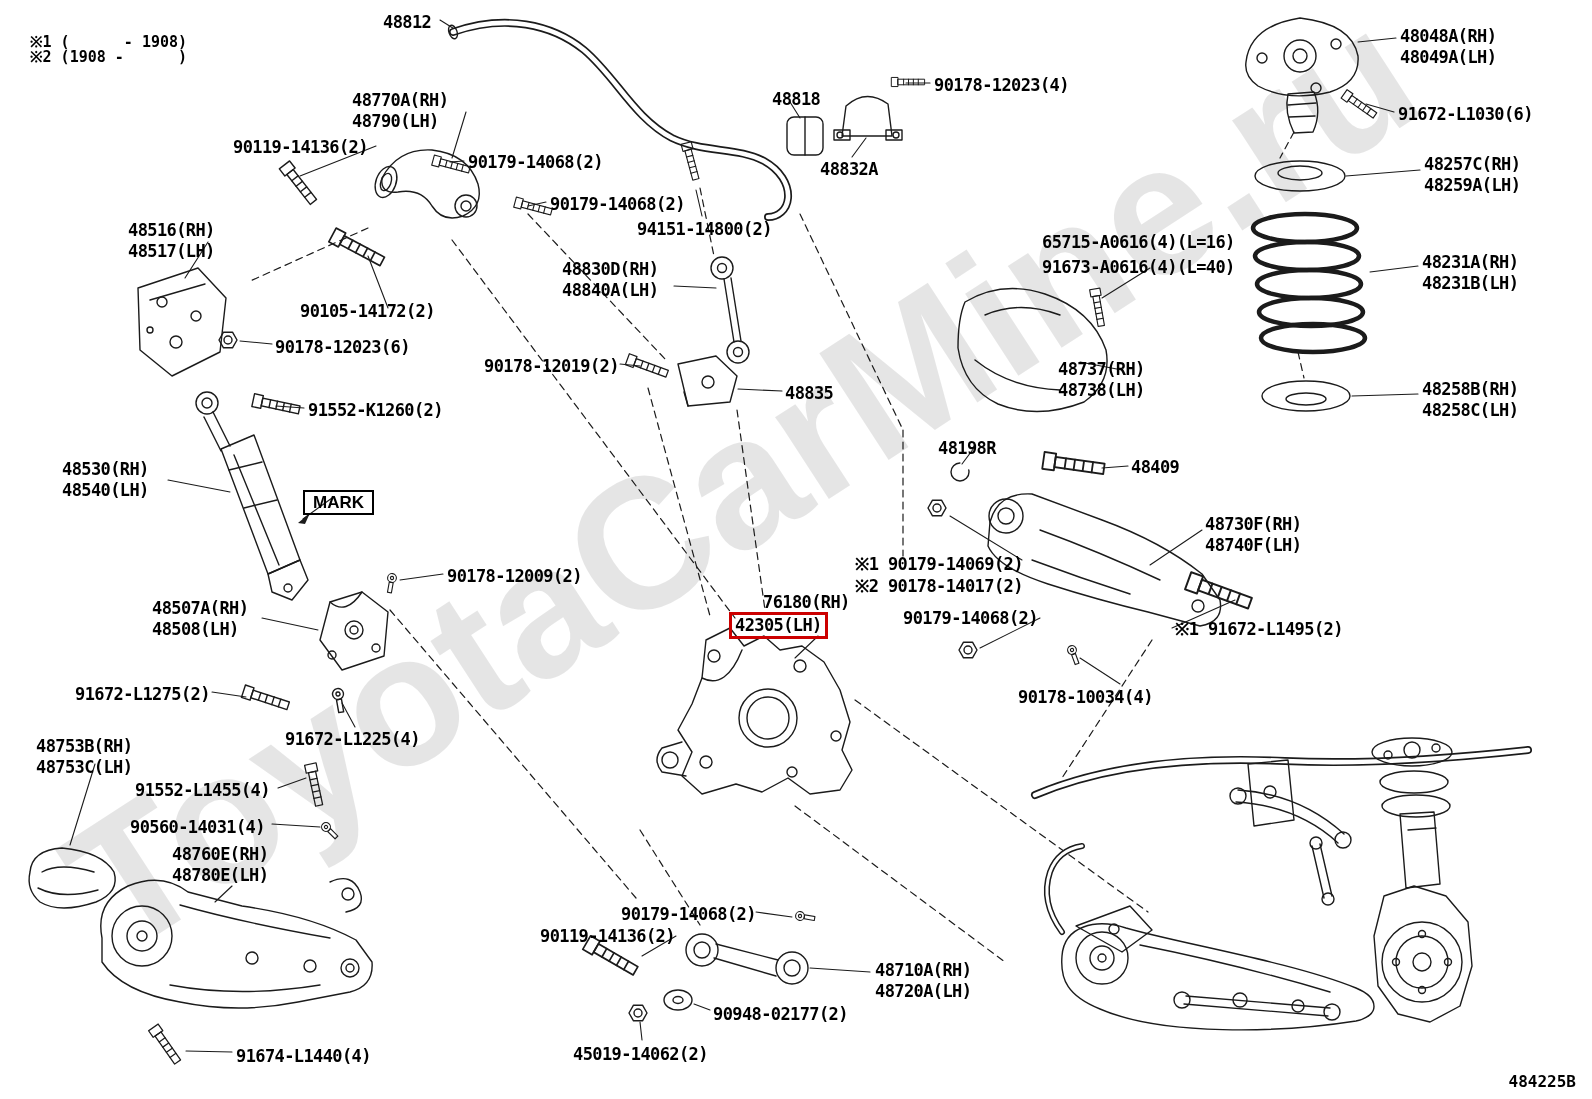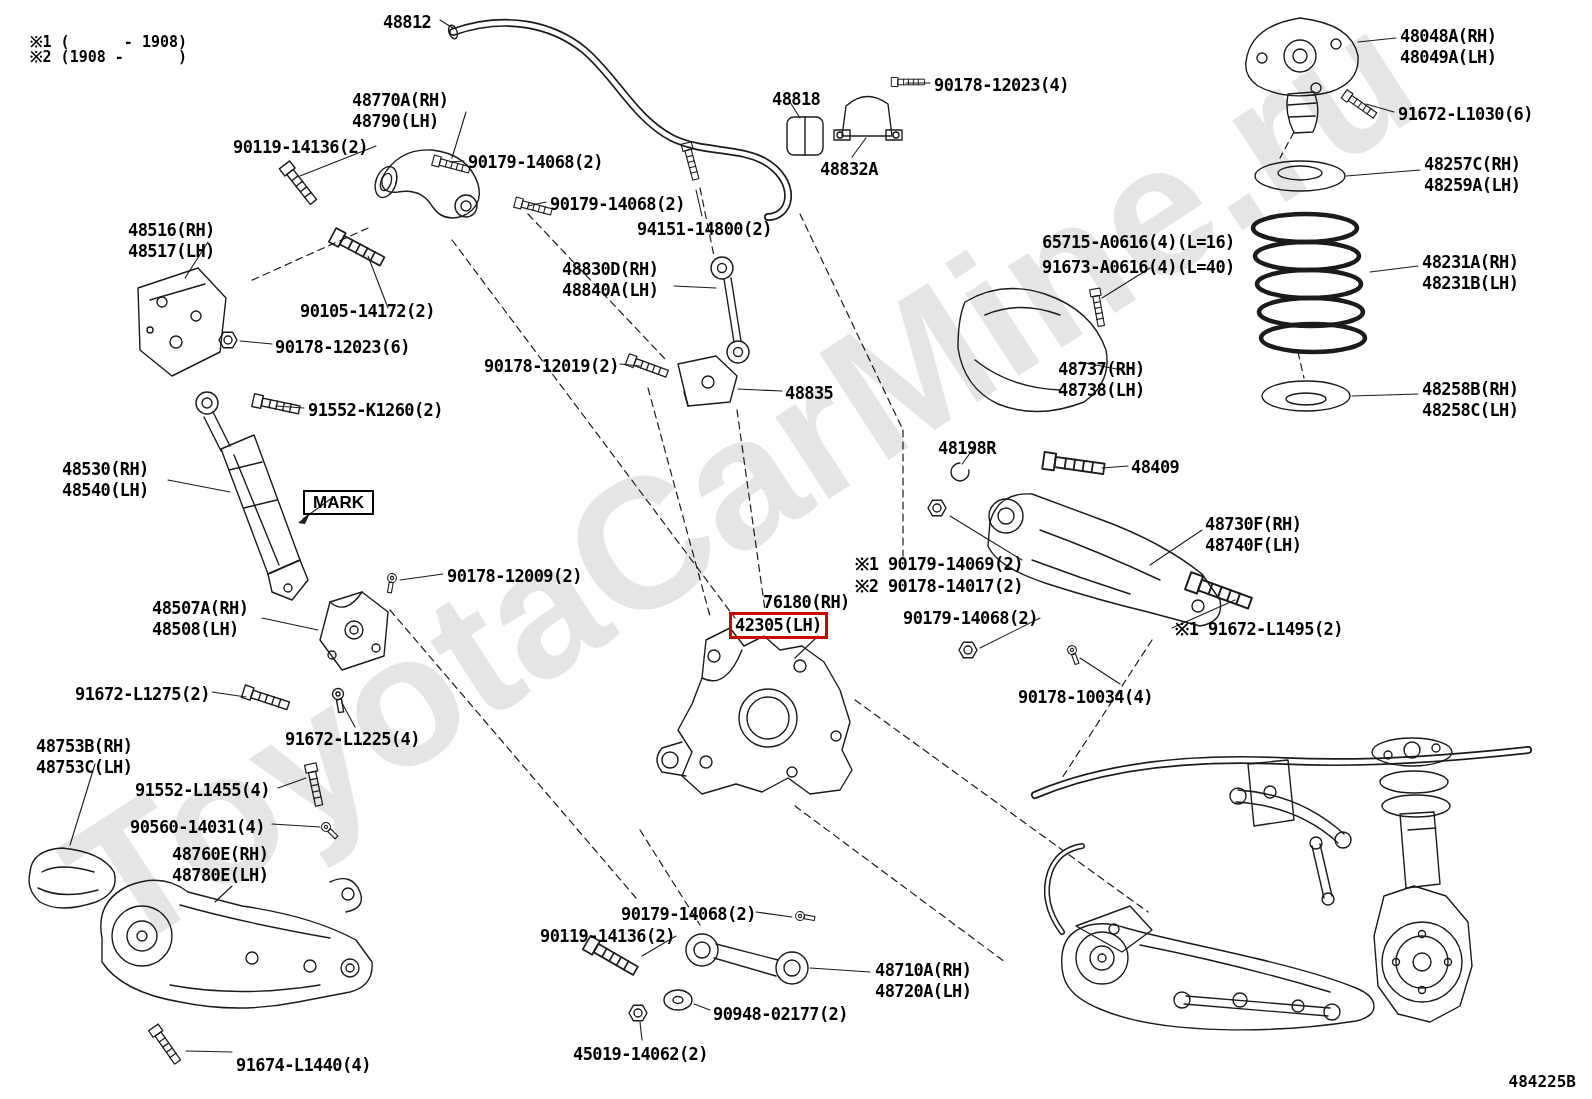--- a/index.html
+++ b/index.html
@@ -417,20 +417,20 @@
 48753C(LH)</div>
       <div class="lbl" style="left: 135px; top: 780px;">91552-L1455(4)</div>
       <div class="lbl" style="left: 130px; top: 817px;">90560-14031(4)</div>
       <div class="lbl" style="left: 172px; top: 844px;">48760E(RH)
 48780E(LH)</div>
       <div class="lbl" style="left: 621px; top: 904px;">90179-14068(2)</div>
       <div class="lbl" style="left: 540px; top: 926px;">90119-14136(2)</div>
       <div class="lbl" style="left: 875px; top: 960px;">48710A(RH)
 48720A(LH)</div>
       <div class="lbl" style="left: 713px; top: 1004px;">90948-02177(2)</div>
-      <div class="lbl" style="left: 236px; top: 1046px; margin-top: 9px;">91674-L1440(4)</div>
+      <div class="lbl" style="left: 236px; top: 1046px;">91674-L1440(4)</div>
       <div class="lbl" style="left: 573px; top: 1044px;">45019-14062(2)</div>
       <div class="lbl note" style="left: 30px; top: 33px;">※1 (      - 1908)</div>
       <div class="lbl note" style="left: 30px; top: 48px;">※2 (1908 -      )</div>
     </div>
 
   <div class="drawnum">484225B</div>
 </div>
 
 </body></html>

